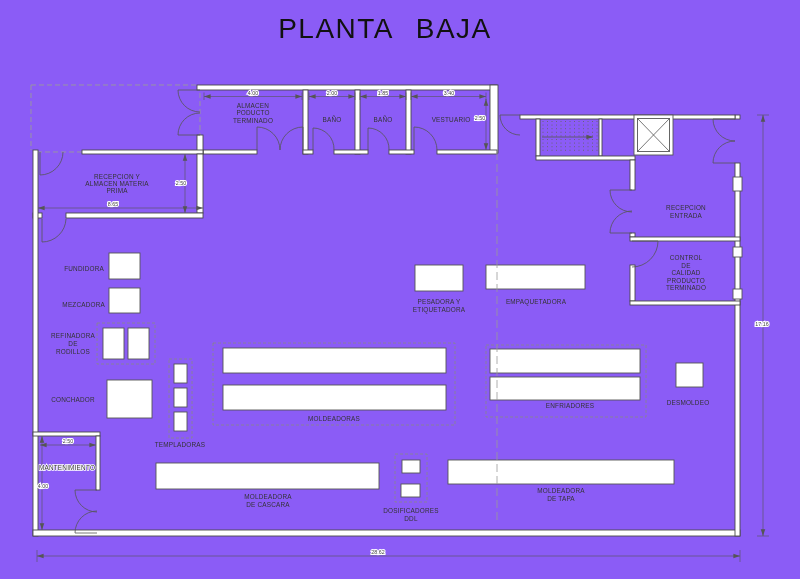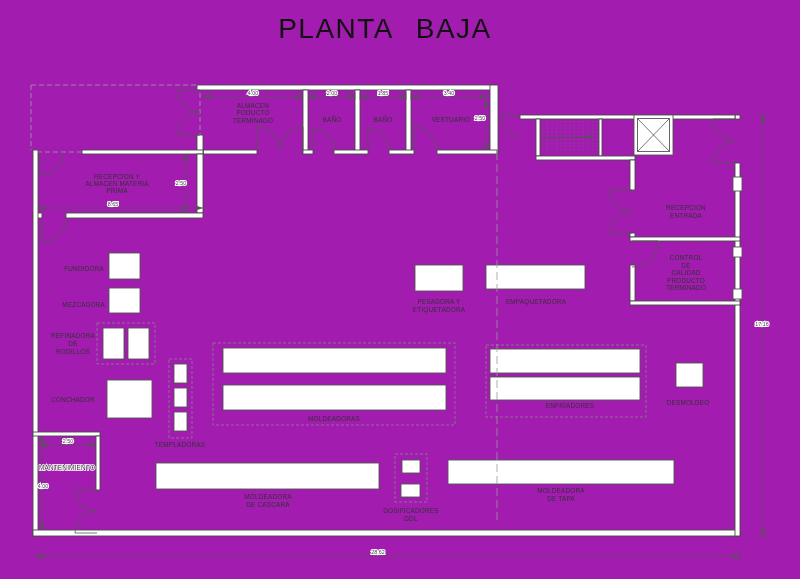--- a/index.html
+++ b/index.html
@@ -1,16 +1,16 @@
 <!DOCTYPE html>
 <html><head>
 <meta charset="utf-8">
 <style>
   html,body{margin:0;padding:0;background:#fff;}
-  .page{position:relative;width:800px;height:579px;background:#a21caf;font-family:"Liberation Sans",sans-serif;}
+  .page{position:relative;width:800px;height:579px;background:#8b5cf6;font-family:"Liberation Sans",sans-serif;}
   svg text{font-family:"Liberation Sans",sans-serif;fill:#333;}
   .title-text{font-size:28px;fill:#111;letter-spacing:1.5px;word-spacing:14px;}
   .room-label{font-size:6.4px;letter-spacing:.2px;}
   .dim-text{font-size:5.3px;fill:#444;paint-order:stroke fill;stroke:#fff;stroke-width:2.2px;}
   .lbl{paint-order:stroke fill;stroke:#fff;stroke-width:1.6px;}
   .wall{fill:#fff;stroke:#4a4a4a;stroke-width:.9;}
   .thin{stroke:#555;stroke-width:.8;fill:none;}
   .equip{fill:#fff;stroke:#555;stroke-width:.9;}
   .equip-dash{fill:none;stroke:#888;stroke-width:.8;stroke-dasharray:3 2;}
   .proj-dash{stroke:#9a9a9a;stroke-width:.9;stroke-dasharray:5 3;fill:none;}

